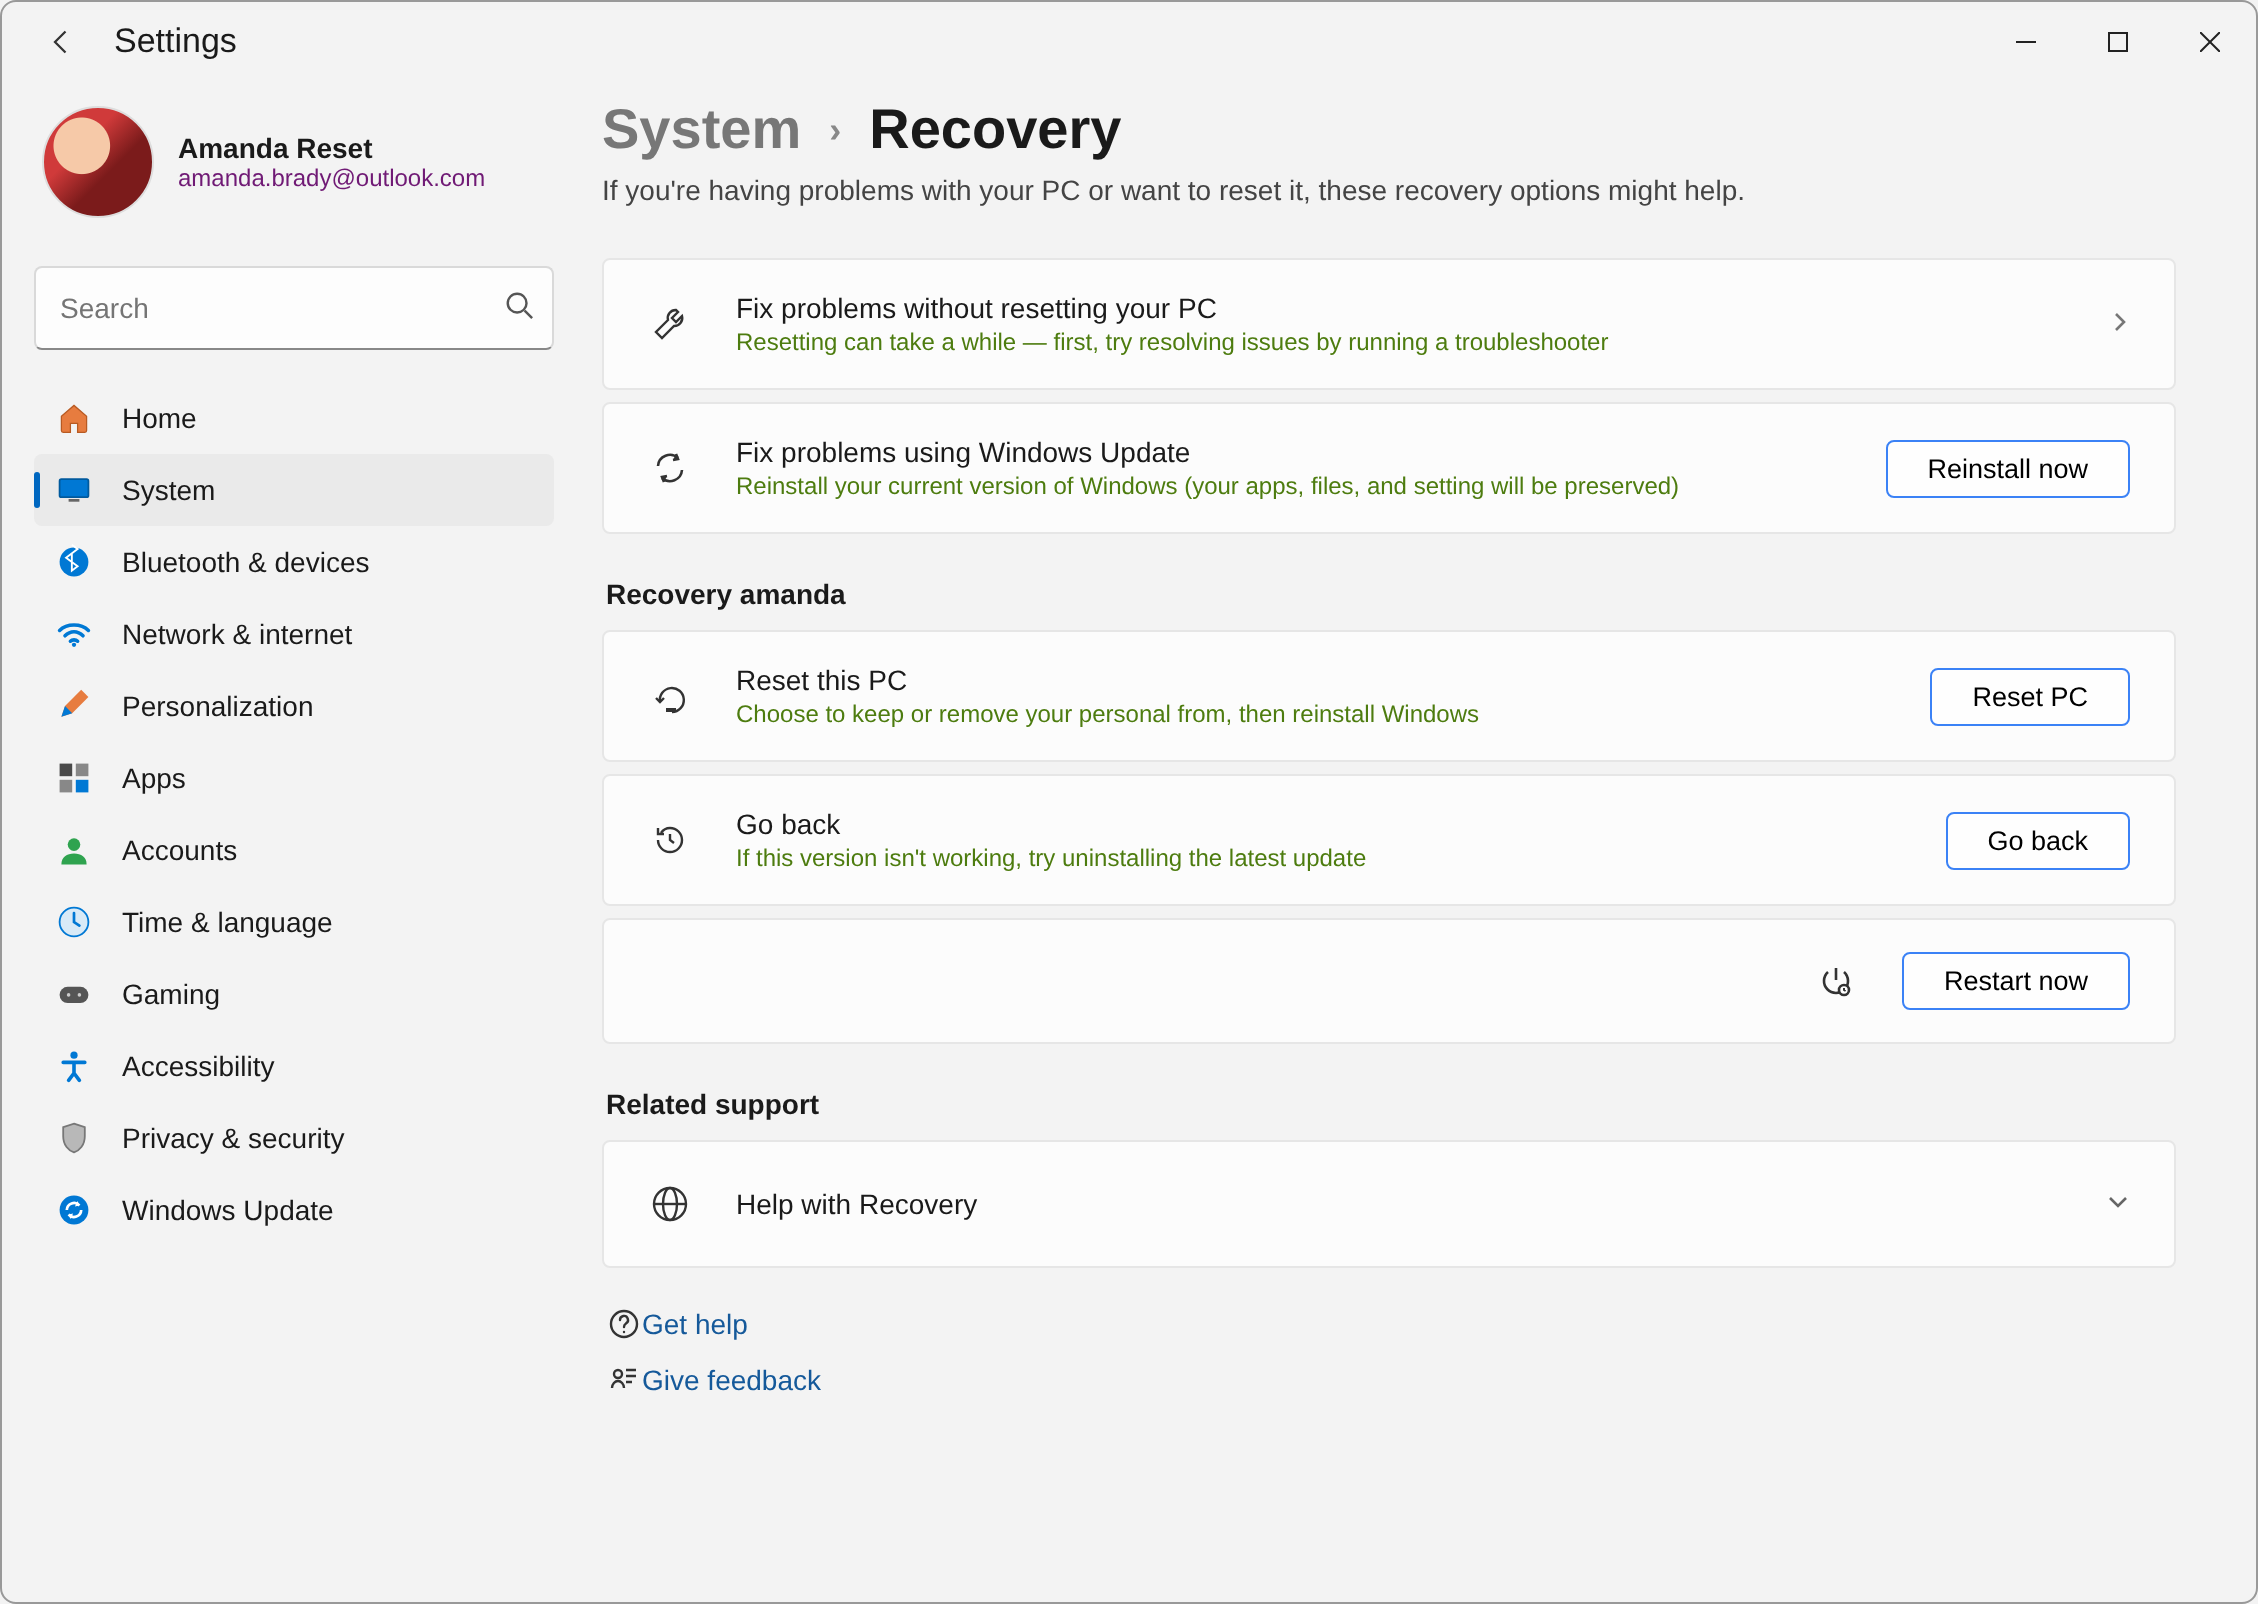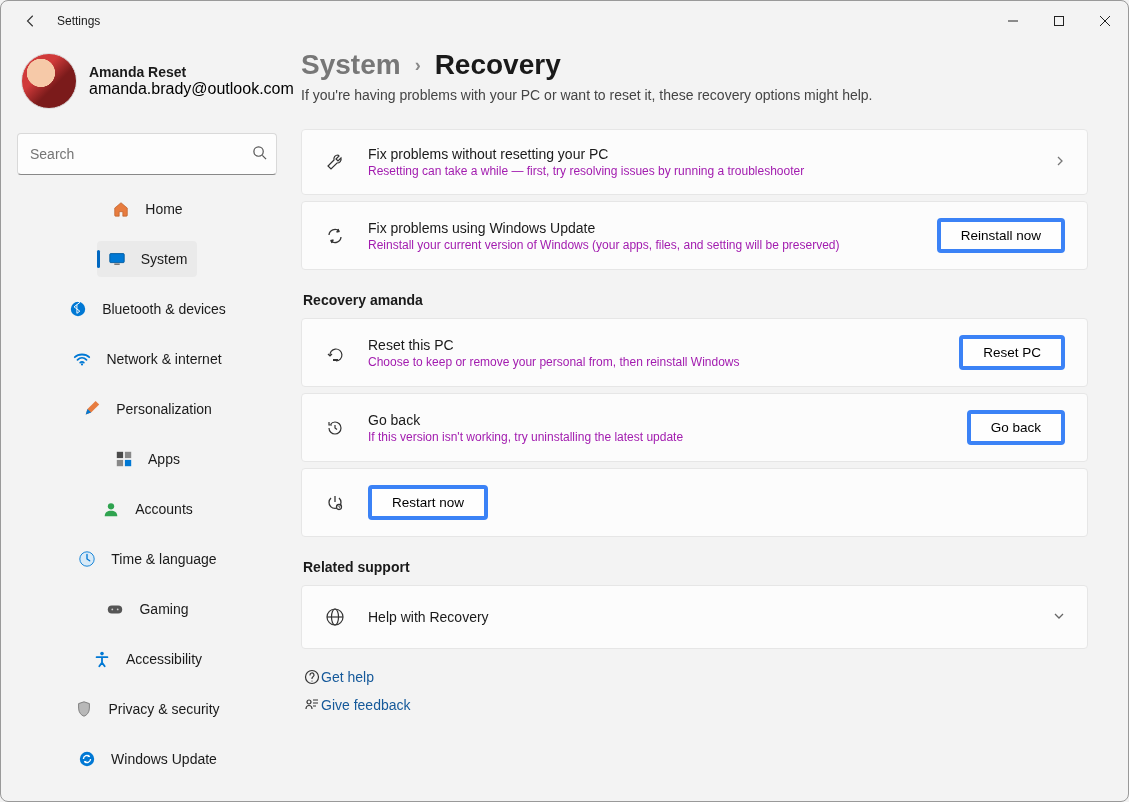--- a/index.html
+++ b/index.html
@@ -19,21 +19,21 @@
     align-items: center;
     height: 40px;
     padding: 0 0 0 16px;
   }
   .titlebar .back-btn {
     width: 28px; height: 28px;
     display: flex; align-items: center; justify-content: center;
     border-radius: 4px;
     margin-right: 12px;
   }
-  .titlebar .app-title { font-size: 12px; }
+  .titlebar .app-title { font-size: 17px; }
   .titlebar .spacer { flex: 1; }
   .win-btn {
     width: 46px; height: 40px;
     display: flex; align-items: center; justify-content: center;
     color: #222;
   }
   .shell {
     display: flex;
     height: calc(100% - 40px);
     padding: 0 0 0 0;
@@ -52,21 +52,21 @@
   }
   .avatar {
     width: 56px; height: 56px;
     border-radius: 50%;
     background: radial-gradient(circle at 35% 35%, #f6c9a8 0 28%, transparent 29%),
                 linear-gradient(135deg,#d03a3a 35%,#7b1b1b 60%);
     border: 1px solid #ddd;
     flex-shrink: 0;
   }
   .profile-name { font-weight: 600; font-size: 14px; }
-  .profile-email { font-size: 16px; color: #000000; }
+  .profile-email { font-size: 12px; color: #701a75; }
   .search-wrap {
     position: relative;
     margin: 8px 0 16px 0;
   }
   .search-wrap input {
     width: 100%;
     height: 42px;
     padding: 0 36px 0 12px;
     background: #fdfdfd;
     border: 1px solid #d9d9d9;
@@ -74,21 +74,21 @@
     border-radius: 4px;
     font-size: 14px;
     outline: none;
   }
   .search-wrap .search-icon {
     position: absolute;
     right: 10px; top: 50%;
     transform: translateY(-50%);
     color: #555;
   }
-  .nav { display: flex; flex-direction: column; gap: 14px; align-items: center; }
+  .nav { display: flex; flex-direction: column; gap: 0; }
   .nav-item {
     display: flex;
     align-items: center;
     gap: 14px;
     height: 36px;
     padding: 0 10px;
     border-radius: 4px;
     position: relative;
     cursor: default;
   }
@@ -136,36 +136,37 @@
   }
   .card {
     background: #fcfcfc;
     border: 1px solid #e6e6e6;
     border-radius: 4px;
     padding: 16px 22px;
     display: flex;
     align-items: center;
     gap: 22px;
     margin-bottom: 6px;
+    justify-content: flex-end;
   }
   .card .card-icon {
     width: 22px; height: 22px;
     color: #333;
     flex-shrink: 0;
     display:flex;align-items:center;justify-content:center;
   }
   .card .card-body { flex: 1; }
   .card .card-title { font-size: 14px; }
-  .card .card-desc { font-size: 12px; color: #a21caf; margin-top: 2px; }
+  .card .card-desc { font-size: 12px; color: #4d7c0f; margin-top: 2px; }
   .card .card-action {
     flex-shrink: 0;
   }
   .btn {
     background: #fefefe;
-    border: 4px solid #3b82f6;
+    border: 1px solid #3b82f6;
     border-radius: 4px;
     padding: 6px 20px;
     font-size: 13.5px;
     cursor: default;
   }
   .chevron-right {
     color: #777;
     font-size: 14px;
   }
   .related-card {

